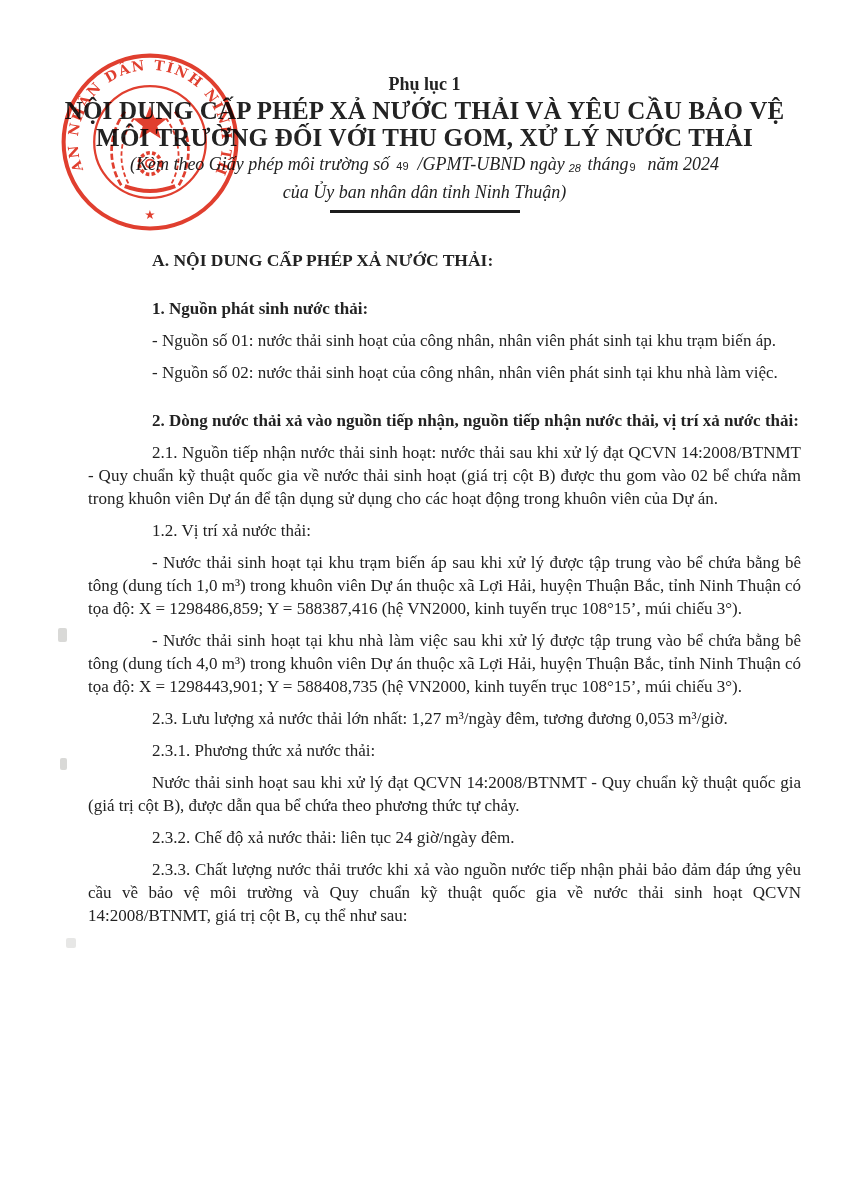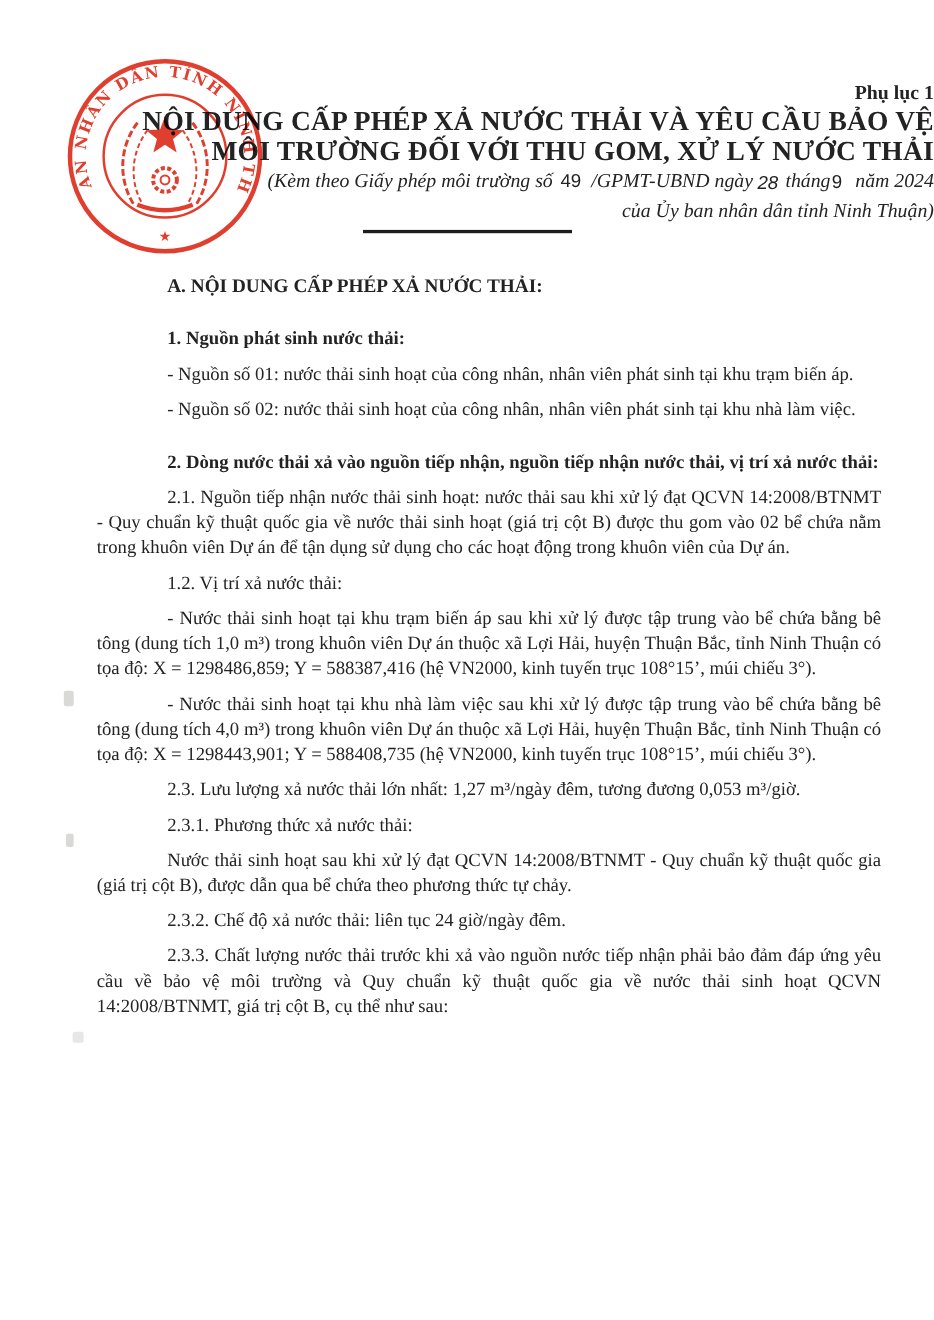--- a/index.html
+++ b/index.html
@@ -6,34 +6,34 @@
   body{
     width:849px;height:1200px;background:#f6f6f4;
     font-family:"Liberation Serif","DejaVu Serif",serif;
     color:#232323;
   }
   .page{
     position:relative;width:849px;height:1200px;background:#ffffff;overflow:hidden;
   }
   
   .header{
-    padding-top:72px;text-align:right;position:relative;z-index:1;
+    padding-top:72px;text-align:center;position:relative;z-index:1;
   }
   .appendix-label{
     font-weight:bold;font-size:18px;line-height:25px;
   }
   .title-line{
     font-weight:bold;font-size:25px;line-height:27px;letter-spacing:.2px;
   }
   .subtitle-line{
     font-style:italic;font-size:18px;line-height:26px;
   }
   .fill-number{
     font-family:"Liberation Sans","DejaVu Sans",sans-serif;
-    font-style:normal;font-size:17px;
+    font-style:normal;font-size:11px;
   }
   .fill-permit{margin:0 9px 0 7px;}
   .fill-day{margin:0 2px 0 4px;position:relative;top:2px;font-style:italic;}
   .fill-month{margin:0 12px 0 1px;position:relative;top:1px;}
   .separator-rule{
     width:190px;height:2.5px;background:#1d1d1d;margin:5px auto 0 auto;
   }
   
   .content{
     padding:24px 48px 0 88px;position:relative;z-index:1;

